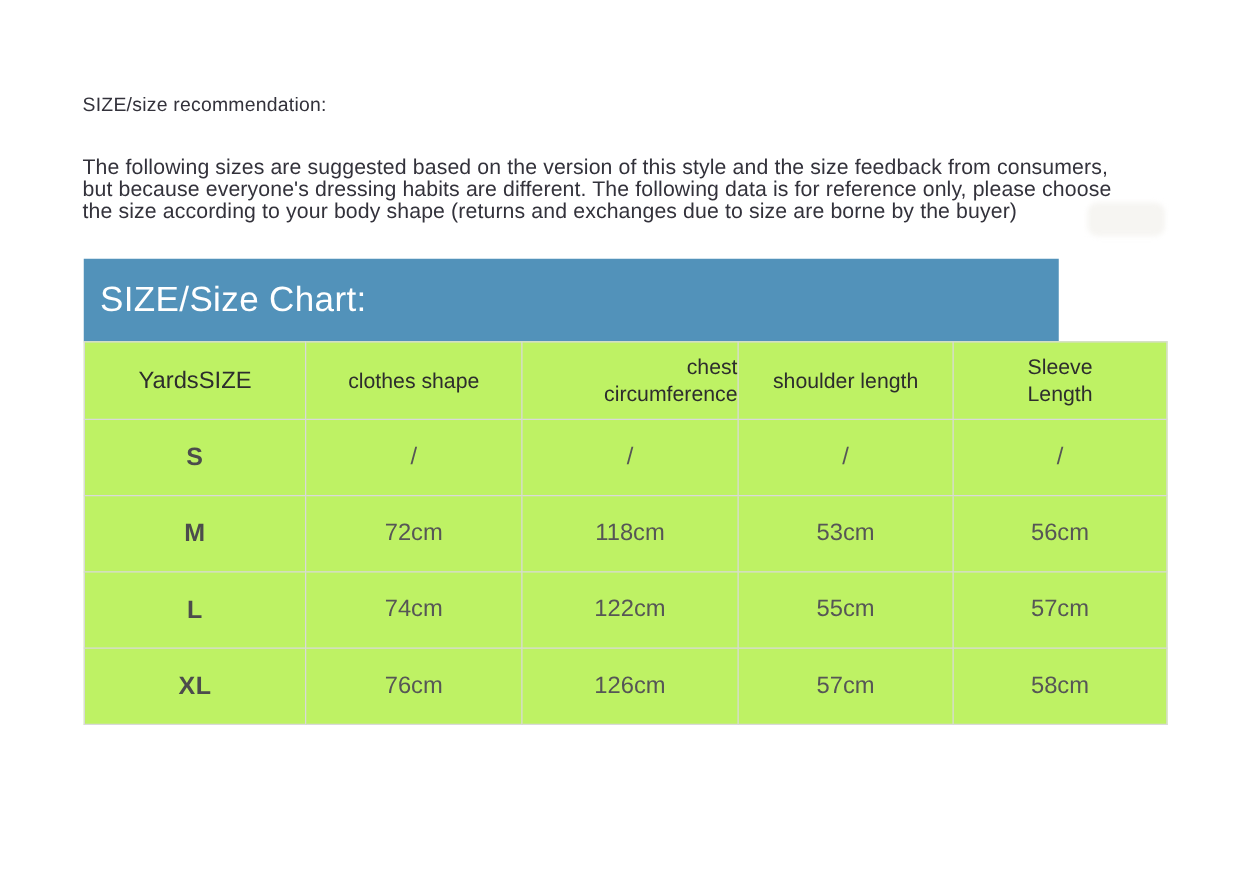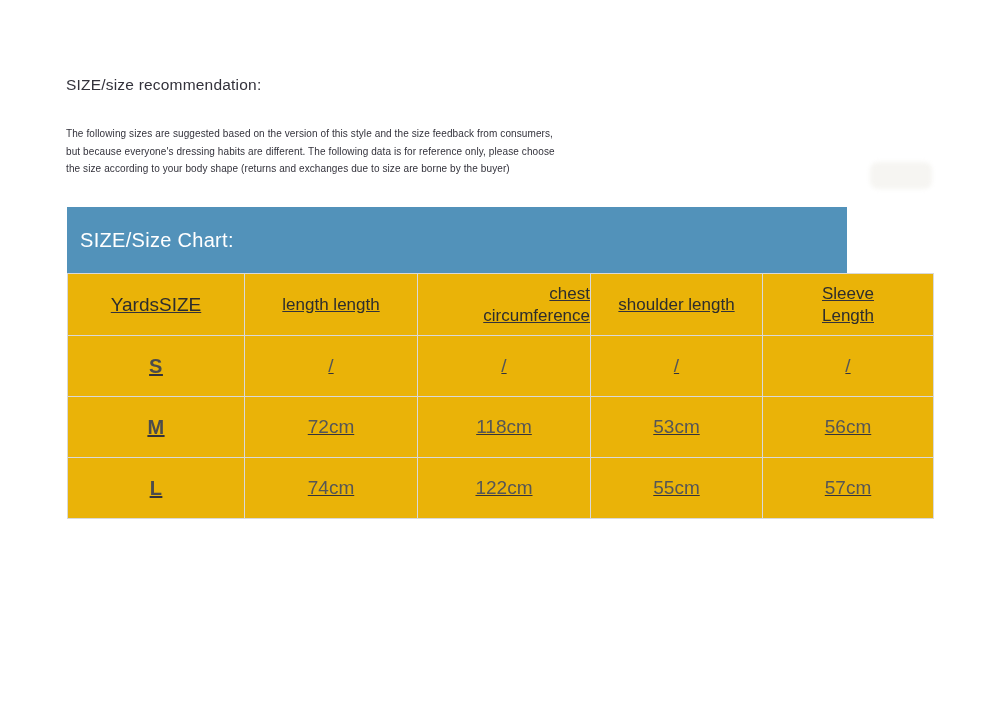--- a/index.html
+++ b/index.html
@@ -18,21 +18,21 @@
     left: 66px; top: 76px;
     font-size: 15.5px;
     letter-spacing: 0.2px;
     color: #33323b;
   }
 
   .description {
     position: absolute;
     left: 66px; top: 125px;
     width: 880px;
-    font-size: 10px;
+    font-size: 17px;
     line-height: 17.5px;
     letter-spacing: 0.1px;
     color: #33323b;
     white-space: pre-line;
   }
 
   .watermark-smudge {
     position: absolute;
     left: 870px; top: 162px;
     width: 62px; height: 27px;
@@ -42,35 +42,34 @@
   }
 
   .chart-banner {
     position: absolute;
     left: 67px; top: 207px;
     width: 780px; height: 66px;
     display: flex;
     align-items: center;
     padding-left: 13px;
     color: #ffffff;
-    font-size: 20px;
+    font-size: 28px;
     letter-spacing: 0.3px;
   }
 
   .chart-table-wrap {
     position: absolute;
     left: 67px; top: 273px;
     width: 866px;
   }
   table {
     border-collapse: collapse;
     table-layout: fixed;
     width: 866px;
-    background: #eab308;
-    text-decoration: underline;
+    background: #bef264;
   }
   th, td {
     border: 1px solid #d9d9d9;
     text-align: center;
     vertical-align: middle;
     overflow: hidden;
   }
   thead th {
     height: 62px;
     font-weight: 400;
@@ -119,21 +118,21 @@
       <colgroup>
         <col style="width:177px">
         <col style="width:173px">
         <col style="width:173px">
         <col style="width:172px">
         <col style="width:171px">
       </colgroup>
       <thead>
         <tr>
           <th class="col-size">YardsSIZE</th>
-          <th>length length</th>
+          <th>clothes shape</th>
           <th class="align-left">chest
 circumference</th>
           <th>shoulder length</th>
           <th>Sleeve
 Length</th>
         </tr>
       </thead>
       <tbody>
         <tr>
           <td class="size-cell">S</td>
@@ -149,17 +148,24 @@
           <td class="value-cell">53cm</td>
           <td class="value-cell">56cm</td>
         </tr>
         <tr>
           <td class="size-cell">L</td>
           <td class="value-cell">74cm</td>
           <td class="value-cell">122cm</td>
           <td class="value-cell">55cm</td>
           <td class="value-cell">57cm</td>
         </tr>
+        <tr>
+          <td class="size-cell">XL</td>
+          <td class="value-cell">76cm</td>
+          <td class="value-cell">126cm</td>
+          <td class="value-cell">57cm</td>
+          <td class="value-cell">58cm</td>
+        </tr>
       </tbody>
     </table>
   </div>
 
 </div>
 
 </body></html>

